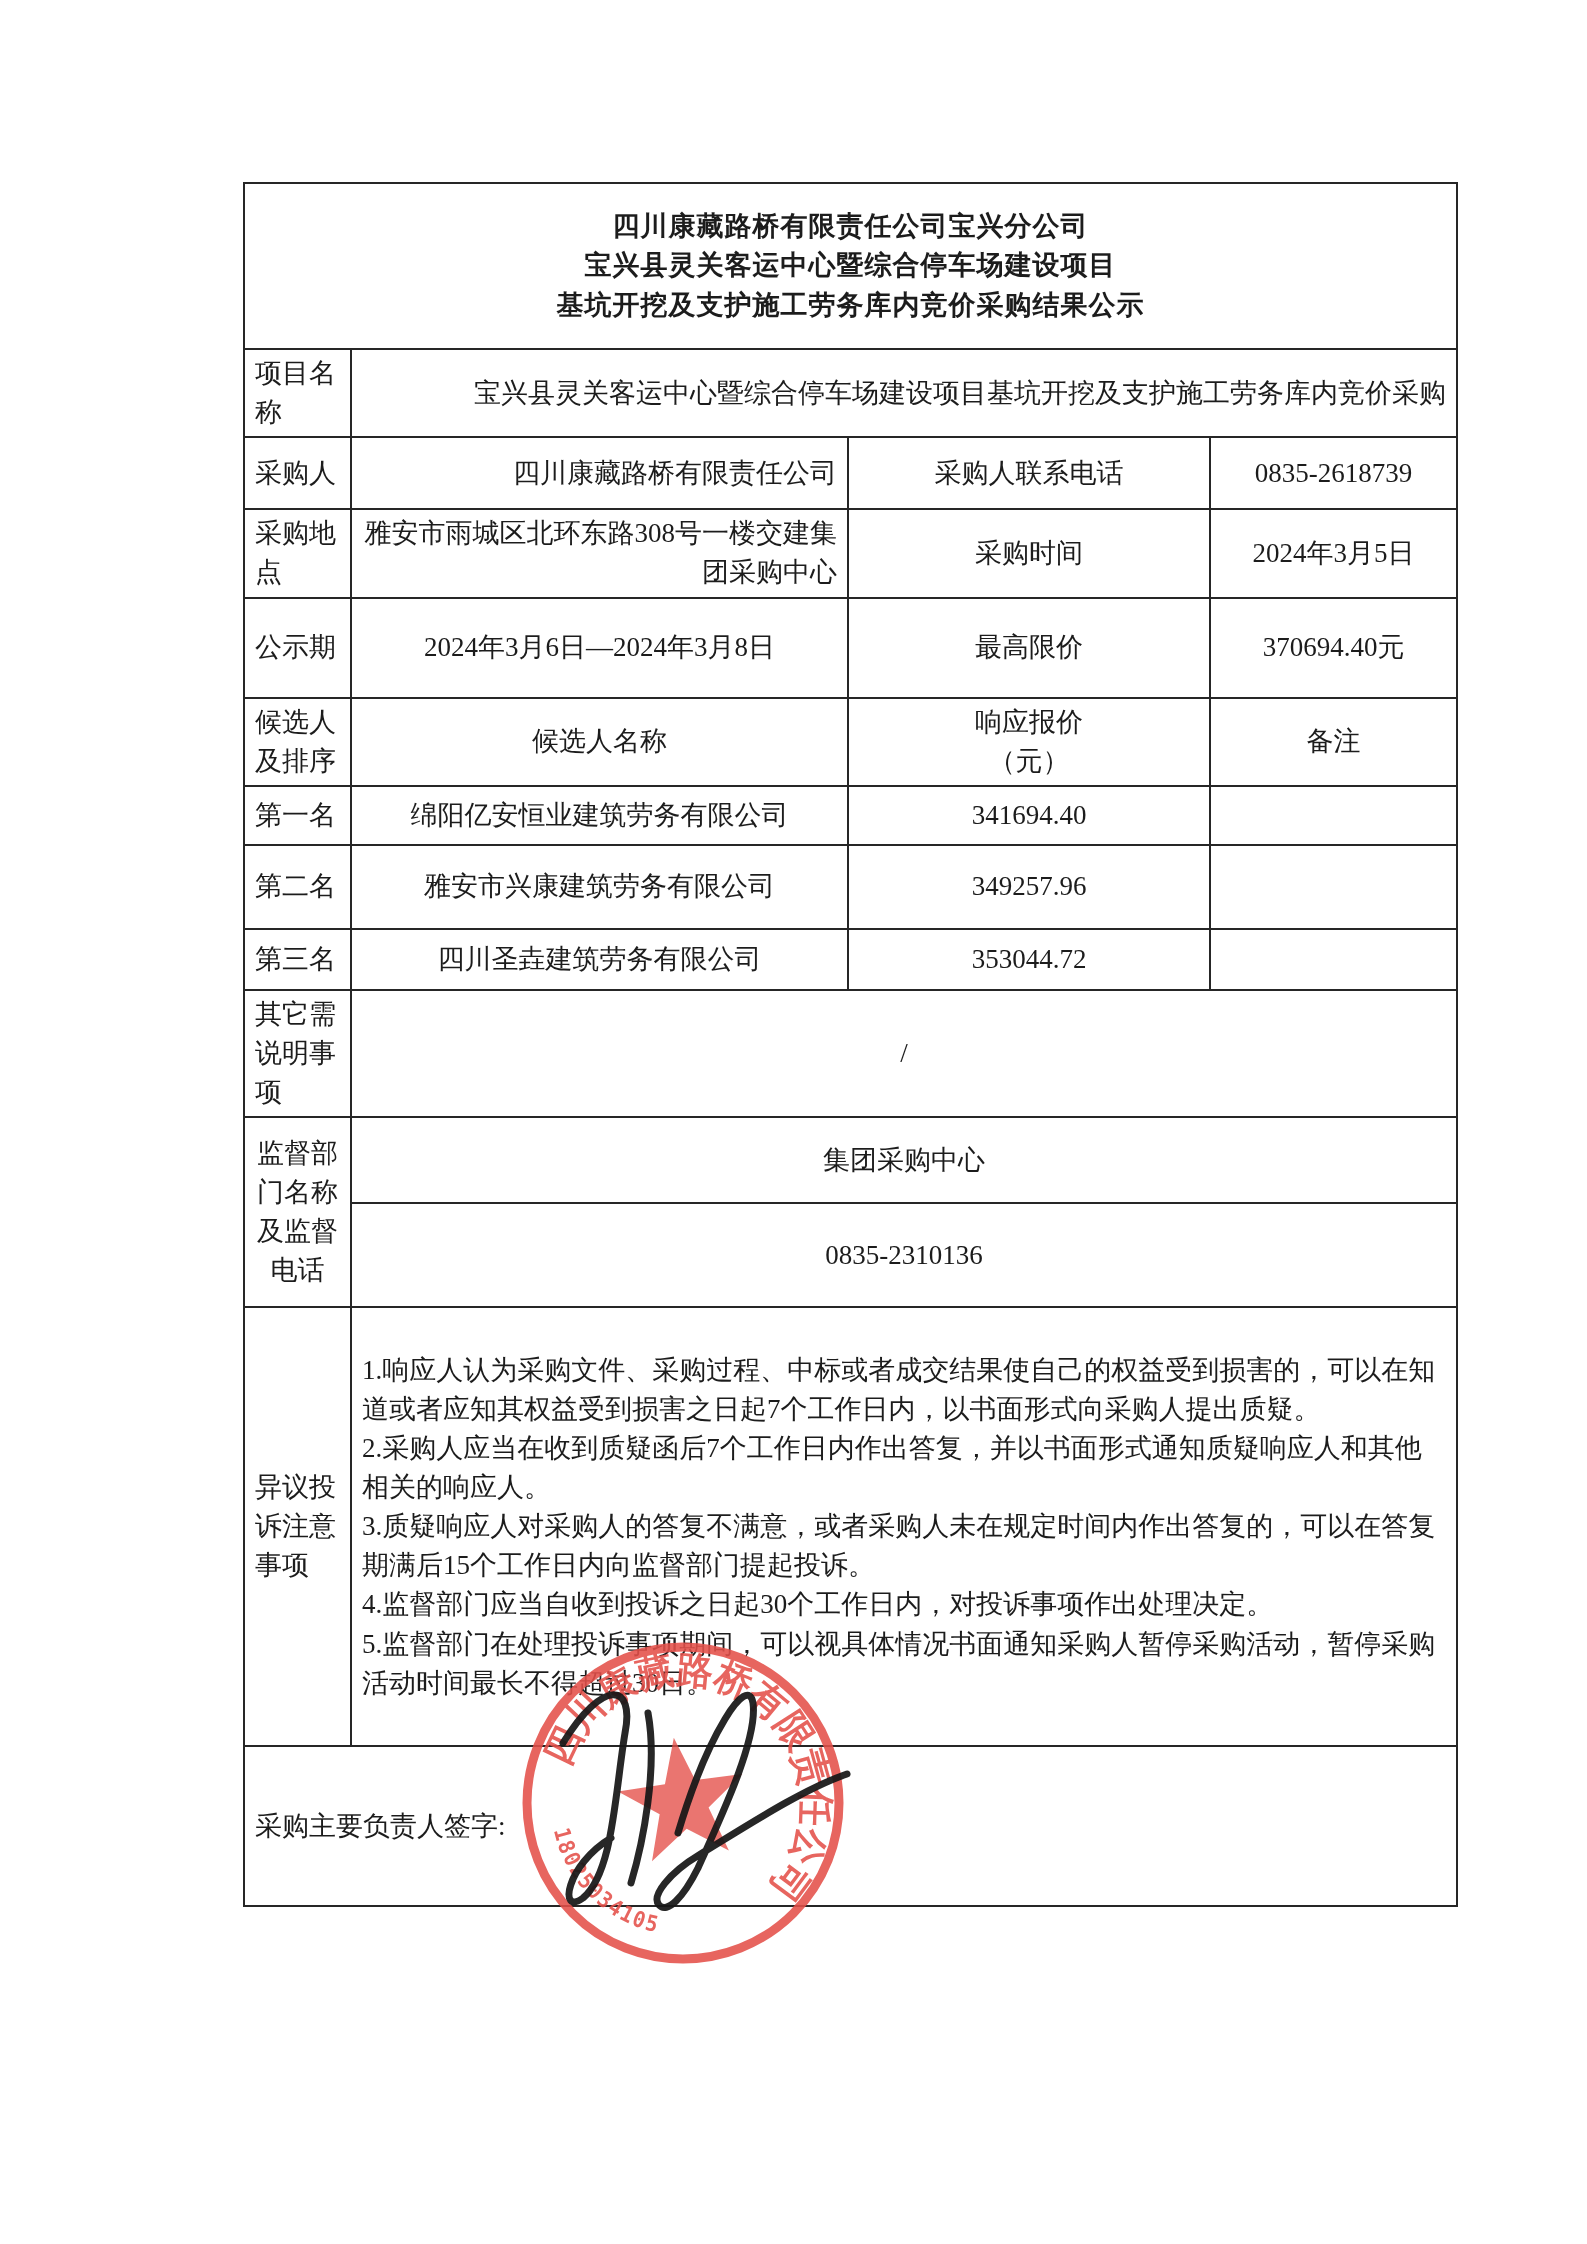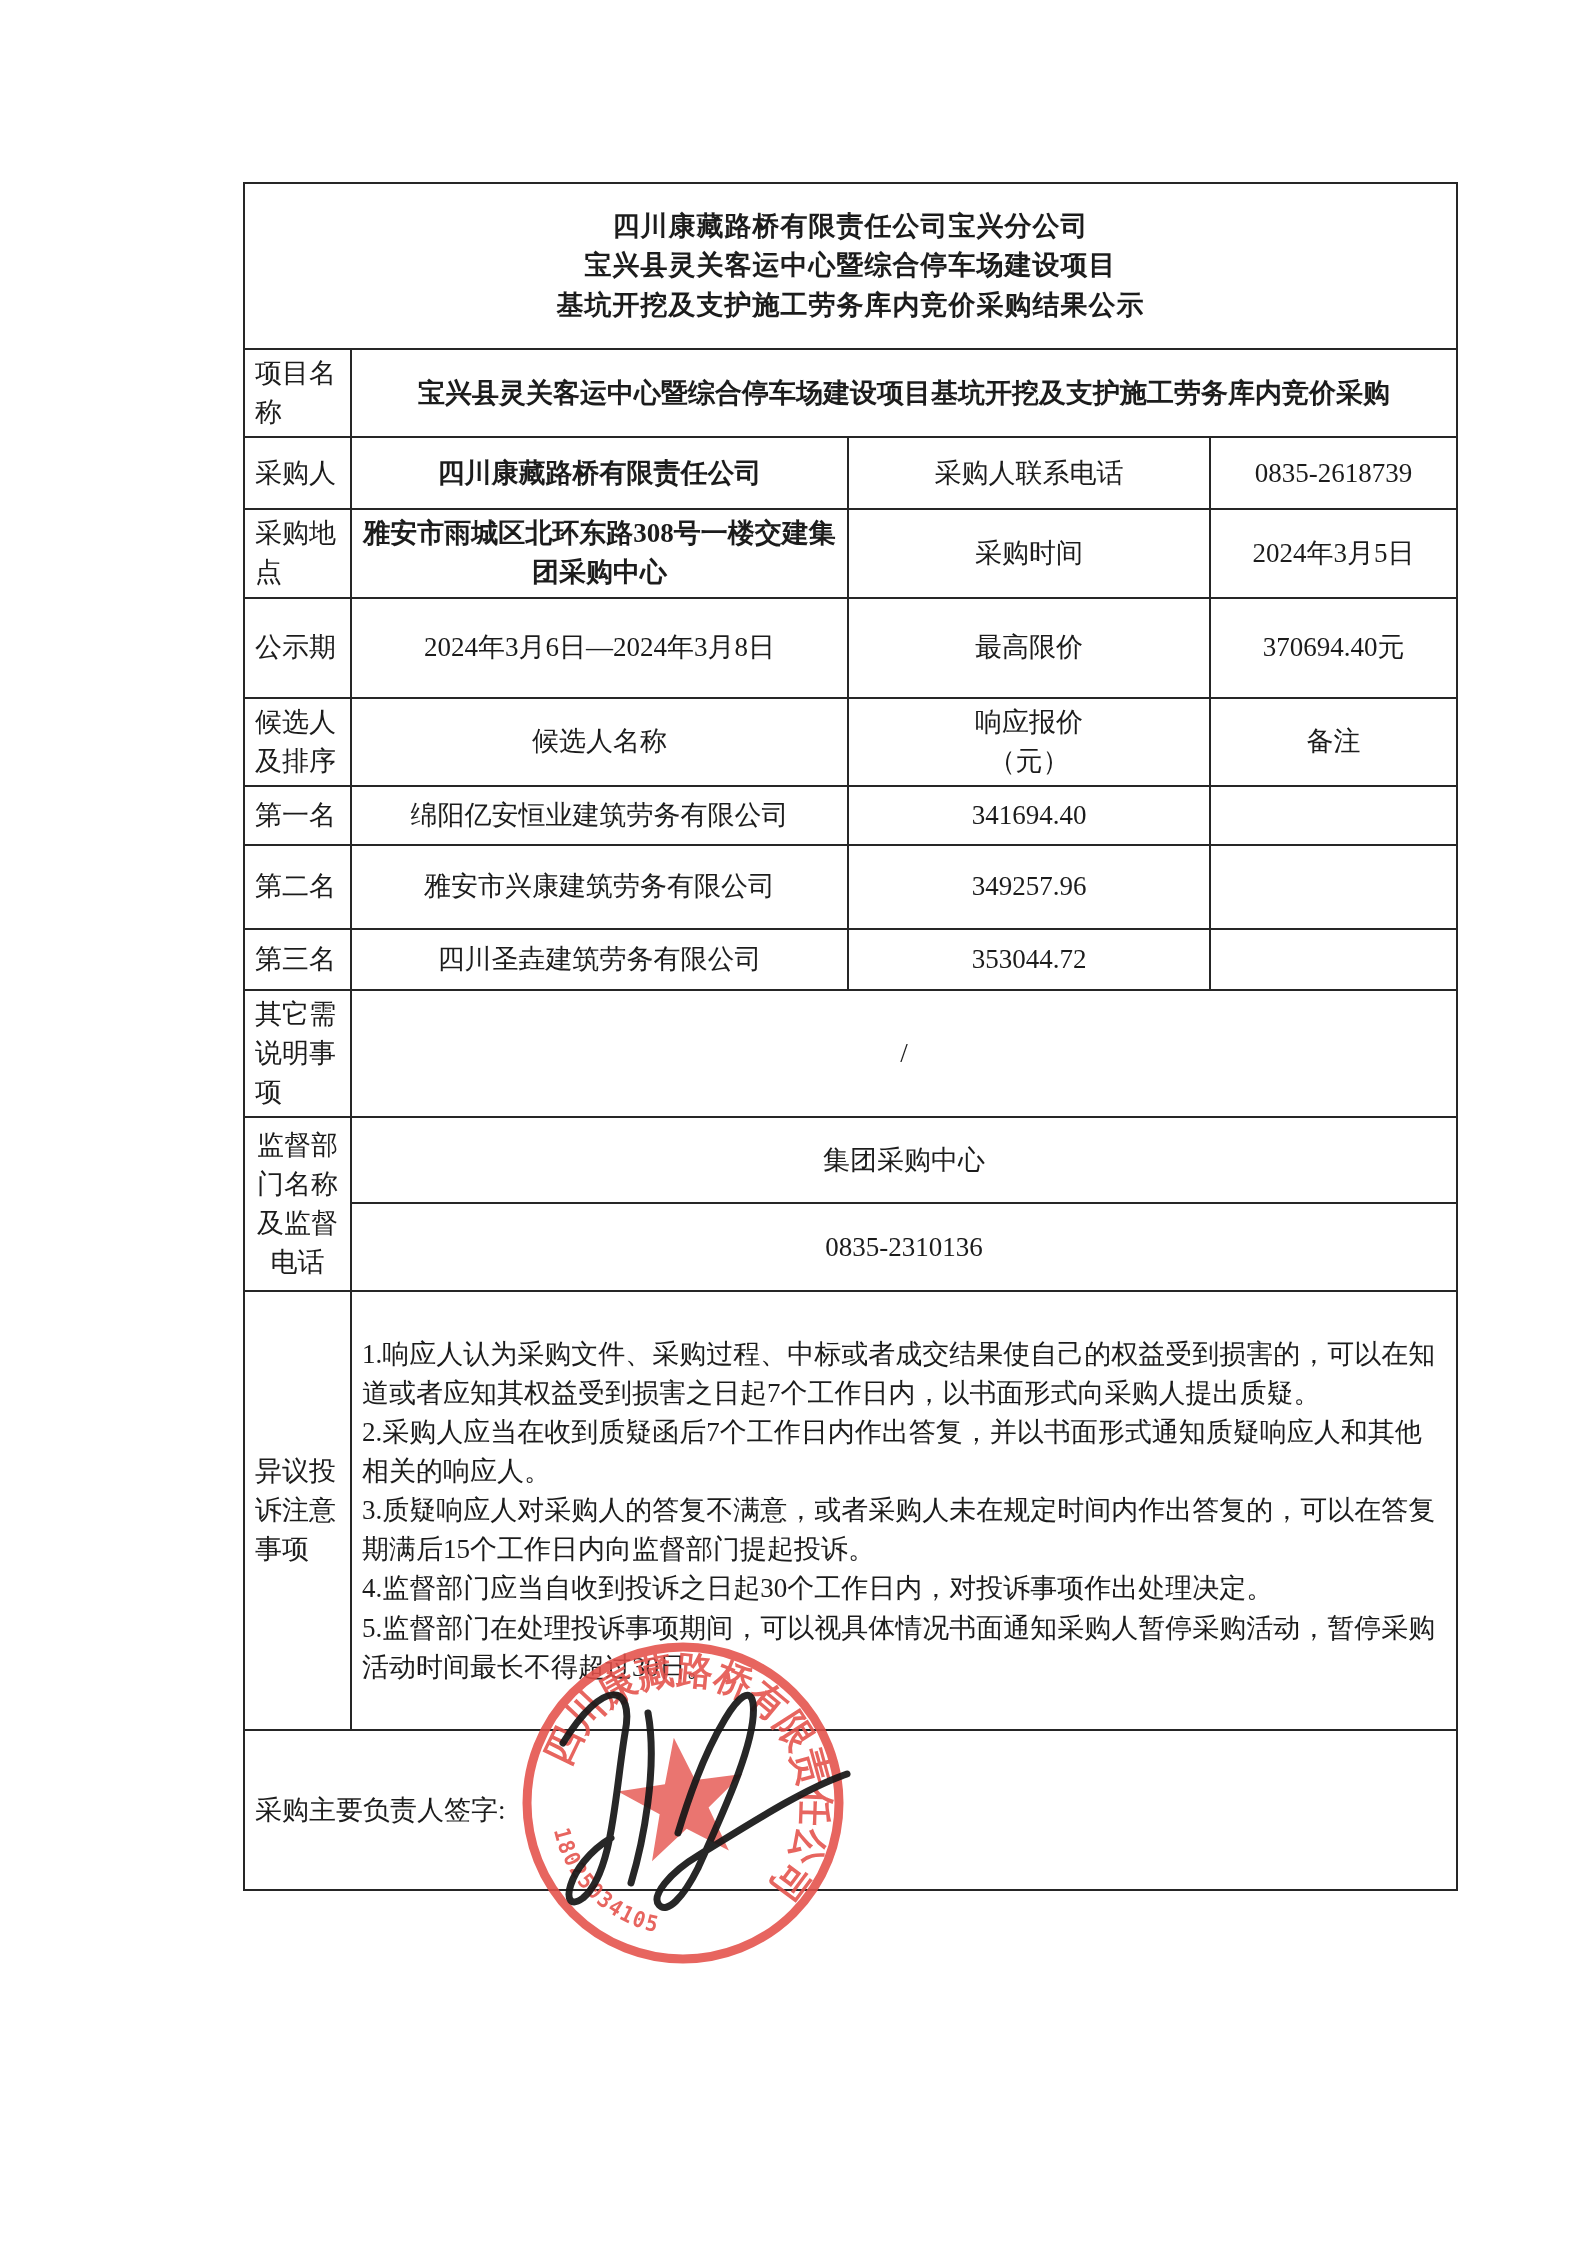--- a/index.html
+++ b/index.html
@@ -29,40 +29,40 @@
   .title-cell{
     text-align:center;
     font-size:34px;
     font-weight:bold;
     line-height:1.42;
     letter-spacing:1px;
     padding-top:10px;
   }
   .lbl{padding-left:9px;padding-right:4px;text-align:left;}
   .lbl-center{text-align:center;padding-left:4px;padding-right:4px;}
-  .val-left{text-align:center;padding-left:14px;font-weight:bold;}
+  .val-left{text-align:right;padding-left:14px;}
   .val-center{text-align:center;margin-left:40px;}
   .rank{}
   .obj-cell{padding:14px 16px 14px 14px;line-height:1.62;font-size:27px;}
   .obj-item{margin:0;}
   .sig-cell{padding-left:12px;font-size:28px;}
   .two-line span{display:block;}
   
   .r-title{height:166px;}
   .r-project{height:81px;}
   .r-purchaser{height:72px;}
   .r-location{height:86px;}
   .r-publicity{height:100px;}
   .r-chead{height:84px;}
   .r-c1{height:59px;}
   .r-c2{height:84px;}
   .r-c3{height:61px;}
   .r-other{height:96px;}
   .r-sup1{height:86px;border-radius:16px;}
-  .r-sup2{height:88px;}
+  .r-sup2{height:104px;}
   .r-obj{height:439px;}
   .r-sig{height:160px;}
   .stamp-wrap{
     position:absolute;left:463px;top:1583px;
     width:440px;height:440px;
     pointer-events:none;
   }
 </style>
 </head>
 <body>

